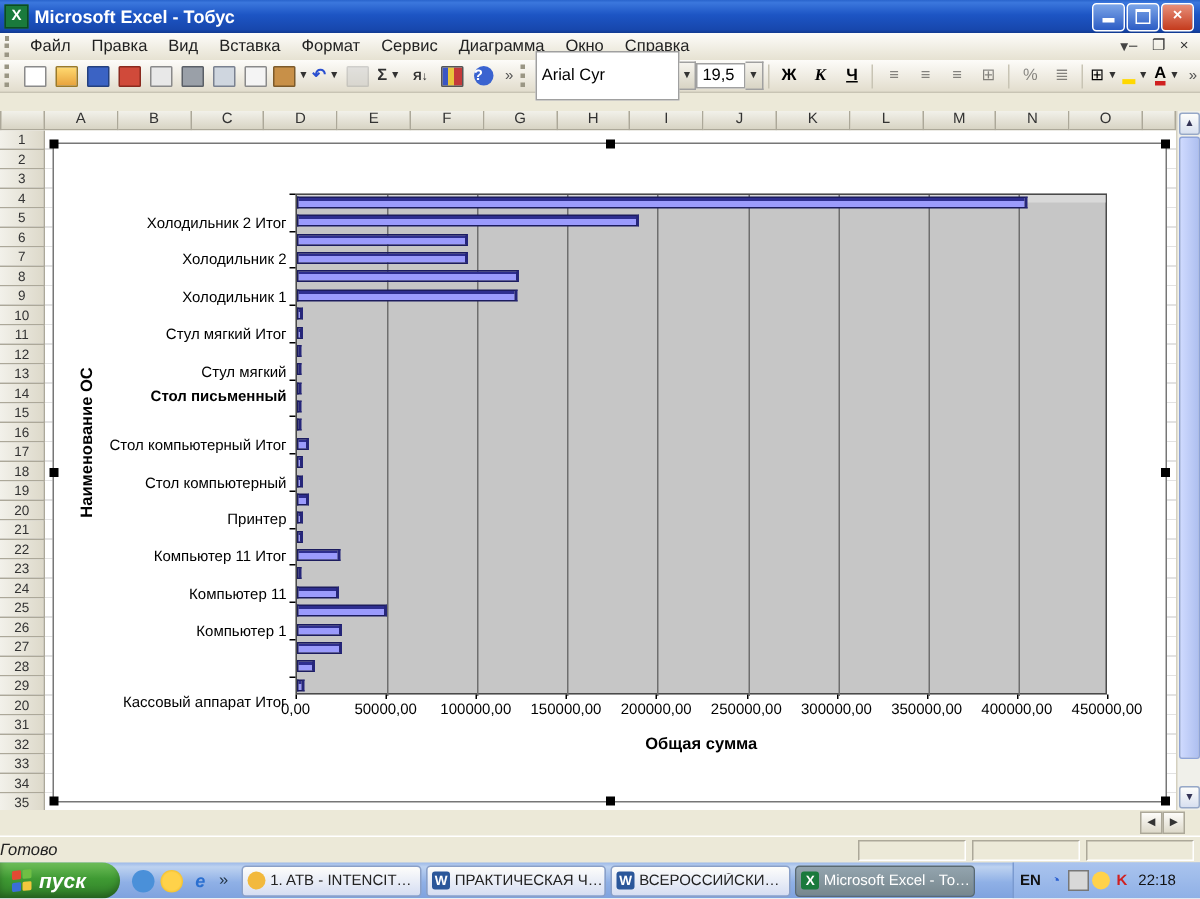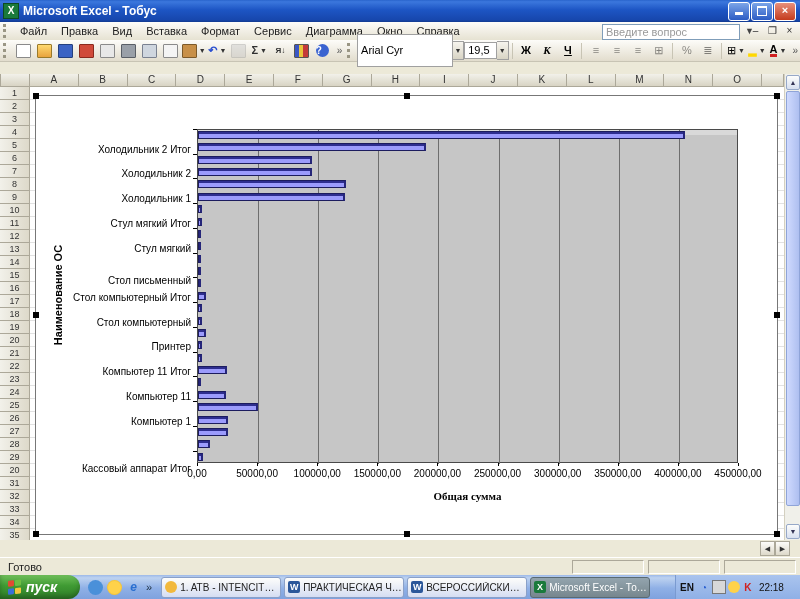--- a/index.html
+++ b/index.html
@@ -74,21 +74,21 @@
   #plot{position:absolute;left:161px;top:33px;width:541px;height:334px;background:#c6c6c6;
     border:1px solid #4a4a4a;box-sizing:border-box;}
   #plot-toplight{position:absolute;left:0;top:0;width:100%;height:5px;background:#d9d9d9;}
   .gridline{position:absolute;top:0;width:1px;height:334px;background:#6e6e6e;}
   .bar{position:absolute;height:8px;border:1px solid #1c1c5e;box-sizing:border-box;
     background:linear-gradient(to bottom,#2e2e8f 0 2px,#9b9bfc 2px 6px,#6f6fd8 6px);border-right:2px solid #26267a;}
   .cat-label{position:absolute;left:2px;width:153px;text-align:right;font-size:10px;color:#000;white-space:nowrap;}
   .cat-tick{position:absolute;width:4px;height:1px;background:#000;left:157px;}
   .x-tick{position:absolute;width:1px;height:3px;background:#000;top:367px;}
   .x-label{position:absolute;top:372px;width:80px;margin-left:-40px;text-align:center;font-size:10px;color:#000;white-space:nowrap;}
-  #x-title{position:absolute;left:161px;width:541px;top:394px;text-align:center;font-weight:bold;font-size:11px;font-family:Liberation Serif, serif;}
+  #x-title{position:absolute;left:161px;width:541px;top:394px;text-align:center;font-weight:bold;font-size:11px;}
   #y-title{position:absolute;left:-58px;top:193px;width:160px;text-align:center;font-weight:bold;font-size:11px;
     transform:rotate(-90deg);}
 
   
   #vscroll{left:784px;top:74px;width:16px;height:466px;background:#f0f0ea;border-left:1px solid #d4d0c0;box-sizing:border-box;}
   .scrollbtn{position:absolute;left:1px;width:14px;height:15px;background:linear-gradient(#fdfdfb,#d8e0f0);
     border:1px solid #96a8c8;border-radius:2px;box-sizing:border-box;text-align:center;font-size:7px;line-height:13px;color:#335;}
   #vthumb{position:absolute;left:1px;top:17px;width:14px;height:415px;background:linear-gradient(to right,#cfdafe,#aebff0);
     border:1px solid #8fa4d8;border-radius:2px;box-sizing:border-box;}
 
@@ -97,21 +97,21 @@
   .navbtn{width:15px;height:15px;background:linear-gradient(#fdfcf9,#ddd9ca);border:1px solid #aca899;box-sizing:border-box;
     text-align:center;font-size:7px;line-height:13px;color:#333;}
   .tab{height:16px;padding:0 9px;line-height:15px;font-size:10px;color:#222;background:#d8d4c4;
     border:1px solid #8a8774;border-top:none;border-radius:0 0 4px 4px;margin-right:1px;white-space:nowrap;}
   .tab.active{background:#fff;font-weight:bold;height:17px;}
   #tab-scrollers{position:absolute;right:10px;top:541px;display:flex;}
 
   
   #statusbar{left:0;top:557px;width:800px;height:18px;background:#ece9d8;border-top:1px solid #fff;
     display:flex;align-items:center;color:#222;}
-  #status-left{padding-left:8px;}
+  #status-left{font-style:italic;}
   .status-cell{width:70px;height:12px;border:1px solid #aca899;border-bottom-color:#fff;border-right-color:#fff;margin-right:4px;}
 
   
   #taskbar{left:0;top:575px;width:800px;height:24px;
     background:linear-gradient(#9db9e8 0%,#bdd2f0 12%,#8fb0e6 55%,#7fa2de 100%);display:flex;align-items:center;}
   #startbtn{width:80px;height:24px;border-radius:0 12px 12px 0;
     background:linear-gradient(#6fbf5a 0%,#3f9a33 45%,#2f7d28 100%);
     display:flex;align-items:center;color:#fff;font-weight:bold;font-style:italic;font-size:14px;
     box-shadow:inset 0 -3px 5px rgba(0,0,0,.25);}
   #winflag{width:14px;height:14px;margin:0 4px 0 8px;display:grid;grid-template-columns:6px 6px;grid-gap:1px;transform:skewY(-6deg);}
@@ -152,21 +152,20 @@
         <div class="menu-item">Файл</div>
         <div class="menu-item">Правка</div>
         <div class="menu-item">Вид</div>
         <div class="menu-item">Вставка</div>
         <div class="menu-item">Формат</div>
         <div class="menu-item">Сервис</div>
         <div class="menu-item">Диаграмма</div>
         <div class="menu-item">Окно</div>
         <div class="menu-item">Справка</div>
       </div>
-    <div id="question-box">Введите вопрос</div>
     <div id="question-caret">▼</div>
     <div id="book-winbtns">
       <div class="bookbtn">–</div>
       <div class="bookbtn">❐</div>
       <div class="bookbtn">×</div>
     </div>
   </div>
 
   <div id="toolbar" class="abs">
     <div class="grip"></div>
@@ -383,21 +382,21 @@
           <div class="cat-label" style="top: 47.5556px;">Холодильник 2 Итог</div>
           <div class="cat-tick" style="top: 57.7407px;"></div>
           <div class="cat-label" style="top: 72.2963px;">Холодильник 2</div>
           <div class="cat-tick" style="top: 82.4815px;"></div>
           <div class="cat-label" style="top: 97.037px;">Холодильник 1</div>
           <div class="cat-tick" style="top: 107.222px;"></div>
           <div class="cat-label" style="top: 121.778px;">Стул мягкий Итог</div>
           <div class="cat-tick" style="top: 131.963px;"></div>
           <div class="cat-label" style="top: 146.519px;">Стул мягкий</div>
           <div class="cat-tick" style="top: 156.704px;"></div>
-          <div class="cat-label" style="top: 179px;">Стол письменный</div>
+          <div class="cat-label" style="top: 163px; font-weight: bold;">Стол письменный</div>
           <div class="cat-tick" style="top: 181.444px;"></div>
           <div class="cat-label" style="top: 196px;">Стол компьютерный Итог</div>
           <div class="cat-tick" style="top: 206.185px;"></div>
           <div class="cat-label" style="top: 220.741px;">Стол компьютерный</div>
           <div class="cat-tick" style="top: 230.926px;"></div>
           <div class="cat-label" style="top: 245.481px;">Принтер</div>
           <div class="cat-tick" style="top: 255.667px;"></div>
           <div class="cat-label" style="top: 270.222px;">Компьютер 11 Итог</div>
           <div class="cat-tick" style="top: 280.407px;"></div>
           <div class="cat-label" style="top: 294.963px;">Компьютер 11</div>

